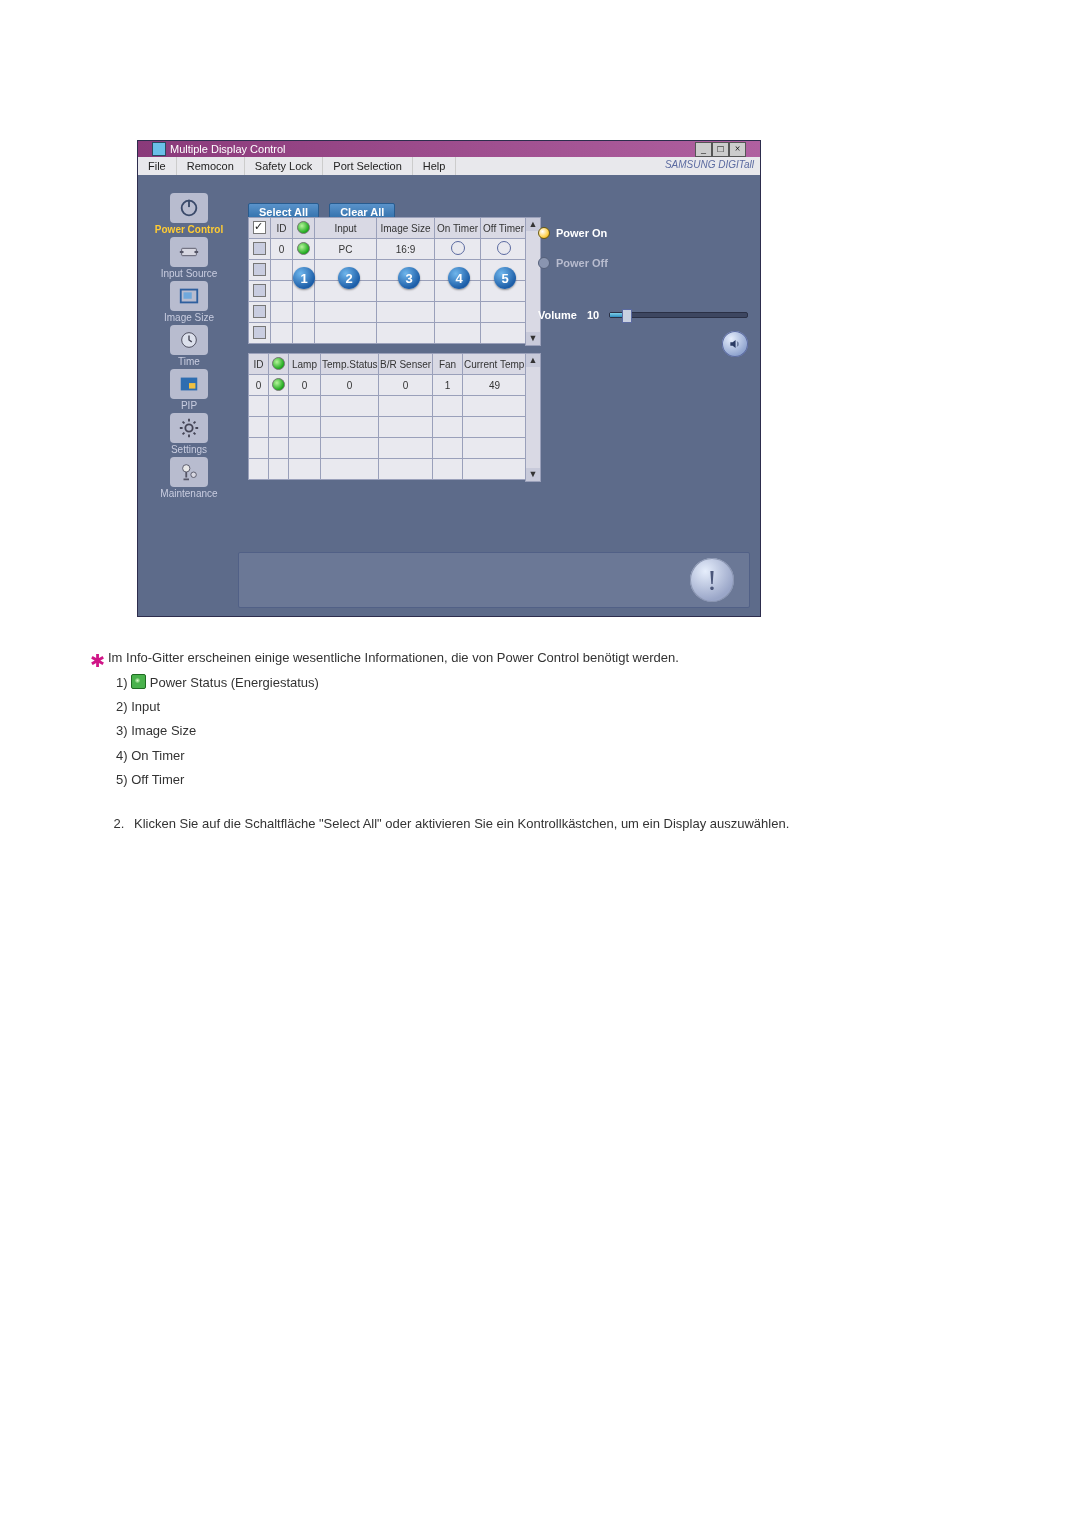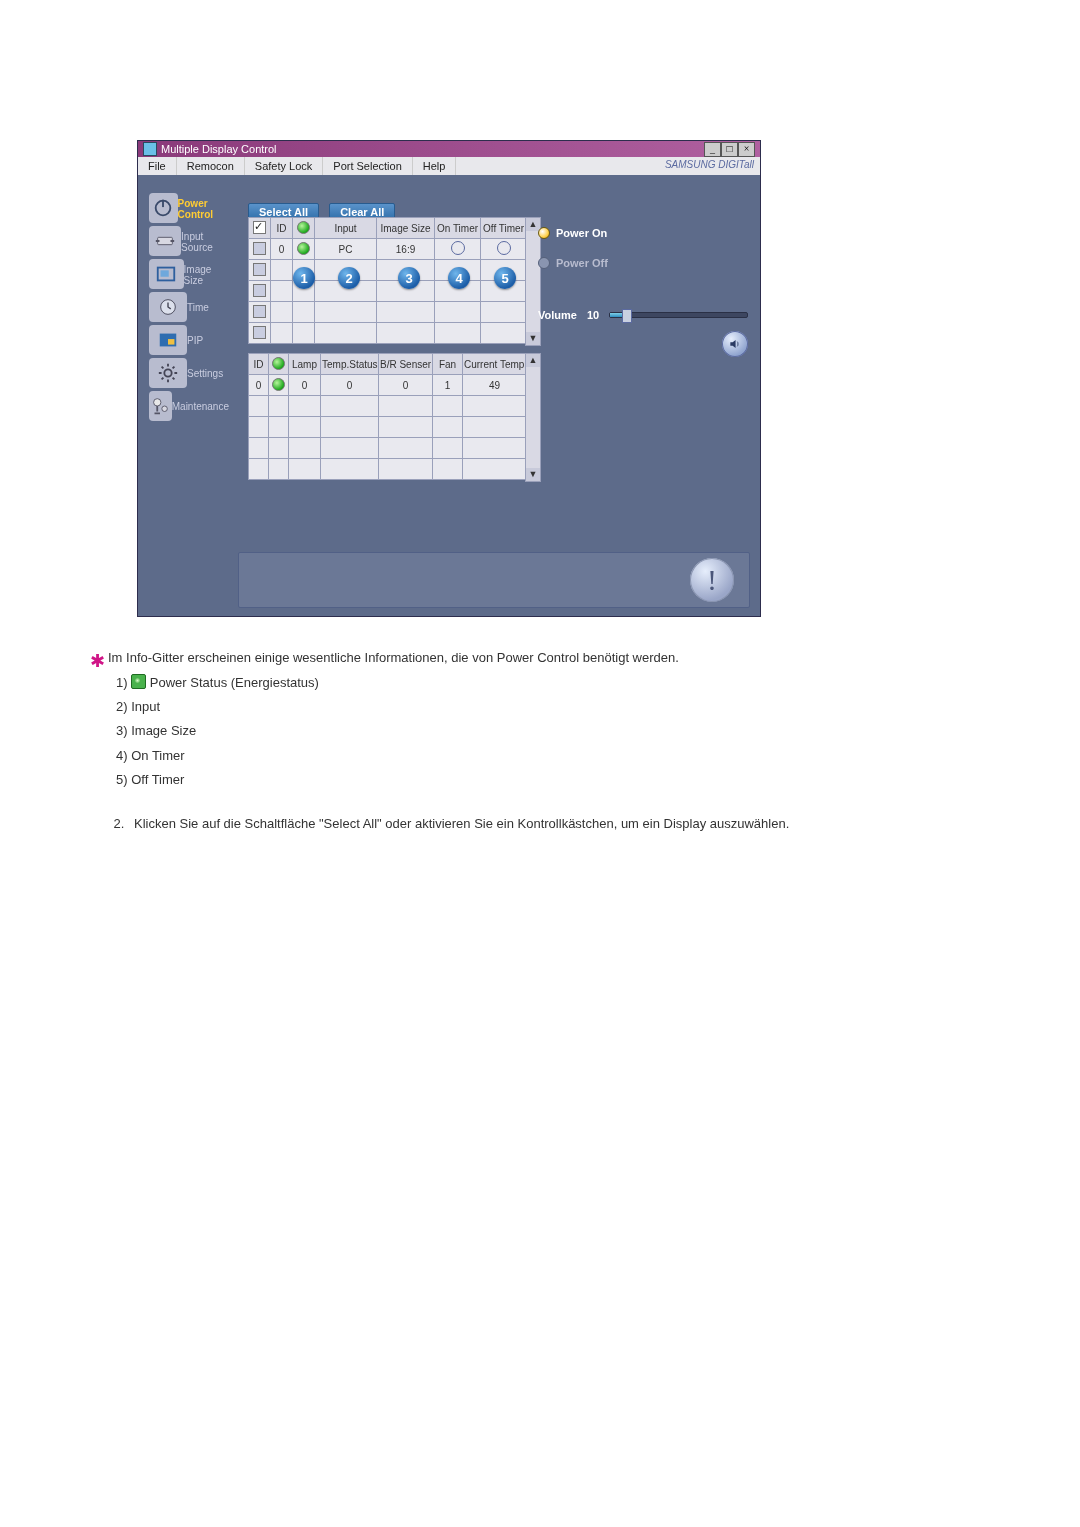--- a/index.html
+++ b/index.html
@@ -1,33 +1,33 @@
 <!DOCTYPE html>
 <html><head>
 <meta charset="utf-8">
 <style>
   html,body{margin:0;padding:0;background:#fff;font-family:Verdana,Arial,sans-serif;font-size:12px;color:#333;}
   .page{width:1080px;height:1527px;position:relative;}
 
   
   .app-window{position:absolute;left:137px;top:140px;width:622px;height:475px;border:1px solid #2d2d4d;background:#5d6b8a;}
-  .title-bar{height:16px;background:linear-gradient(to right,#8a3a7a,#b060a0);color:#fff;font-size:11px;display:flex;align-items:center;justify-content:space-between;padding:0 5px;}
+  .title-bar{height:16px;background:linear-gradient(to right,#8a3a7a,#b060a0);color:#fff;font-size:11px;display:flex;align-items:center;justify-content:space-between;padding:0 14px;}
   .title-bar .title-left{display:flex;align-items:center;gap:4px;}
   .title-bar .title-left .app-icon{width:12px;height:12px;background:#6ac0e8;border:1px solid #2a4a60;display:inline-block;}
   .title-bar .win-controls{display:flex;gap:0;}
   .title-bar .win-btn{width:15px;height:13px;background:#ccc;border:1px solid #555;font-size:10px;line-height:11px;text-align:center;color:#000;font-family:Tahoma;}
   .menu-bar{height:18px;background:#e8e8ec;display:flex;align-items:stretch;font-size:11px;color:#222;}
   .menu-item{padding:2px 10px;border-right:1px solid #ccc;display:flex;align-items:center;cursor:default;}
   .brand{margin-left:auto;padding:2px 6px;font-style:italic;color:#5b6aa0;font-size:10px;}
 
   .app-body{position:relative;height:calc(100% - 34px);background:#5d6b8a;}
 
   
   .sidebar{position:absolute;left:6px;top:18px;width:90px;display:flex;flex-direction:column;align-items:center;gap:2px;}
-  .side-item{width:80px;display:flex;align-items:center;font-size:10px;color:#c9cde0;}
+  .side-item{width:80px;display:flex;flex-direction:column;align-items:center;font-size:10px;color:#c9cde0;}
   .side-item.active{color:#ffcc33;font-weight:bold;}
   .side-icon{width:38px;height:30px;background:#b8bccf;border-radius:4px;display:flex;align-items:center;justify-content:center;margin-bottom:1px;}
   .side-icon svg{width:22px;height:22px;}
 
   
   .action-row{position:absolute;left:110px;top:18px;display:flex;align-items:center;gap:10px;}
   .flat-btn{background:#357ab8;background:linear-gradient(#5a93cb,#2e6da8);color:#fff;font-size:11px;font-weight:bold;border:1px solid #285b8e;border-radius:2px;padding:2px 10px;cursor:pointer;}
   .busy{display:flex;align-items:center;color:#fff;font-size:11px;margin-left:20px;margin-top:25px;}
   .busy-dot{width:10px;height:10px;border-radius:50%;background:radial-gradient(circle at 35% 35%,#fff176,#f0a000 70%);}
 

